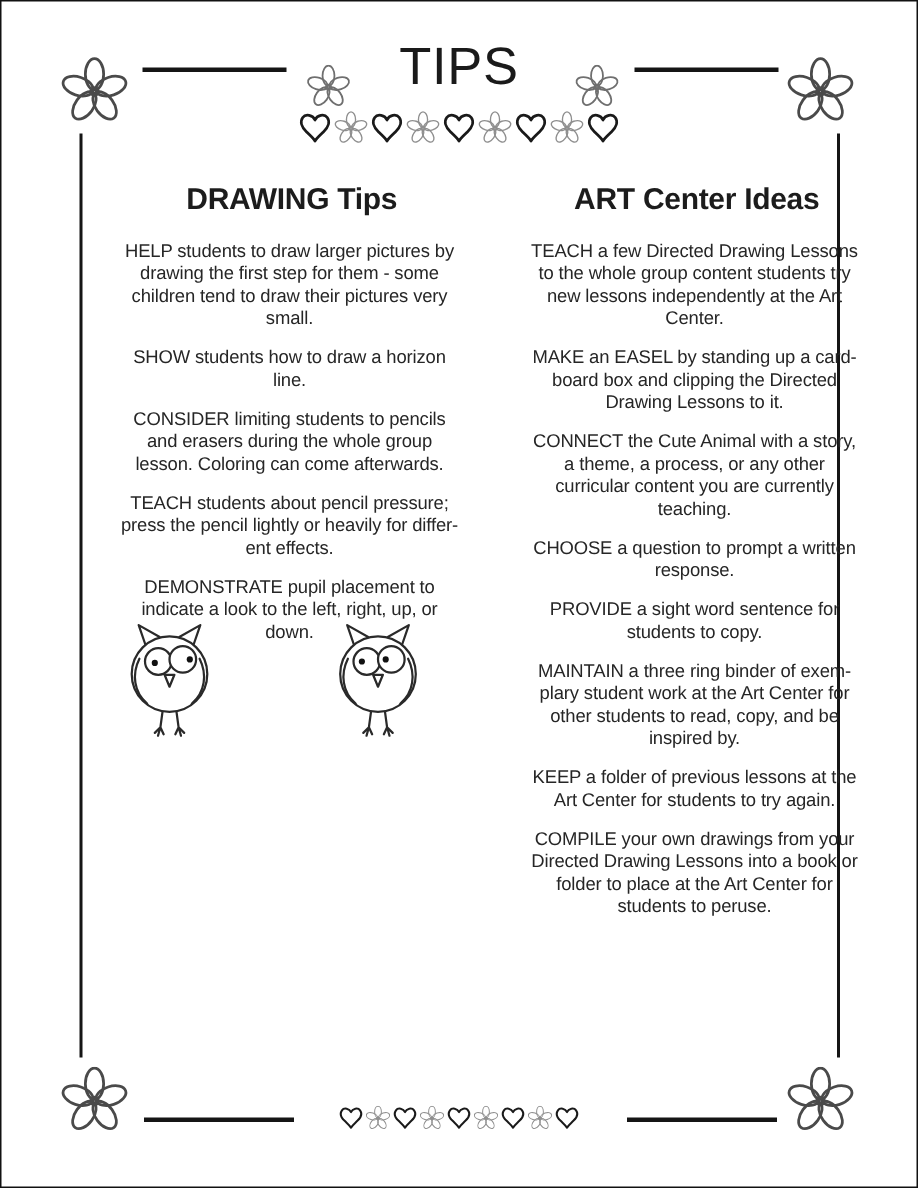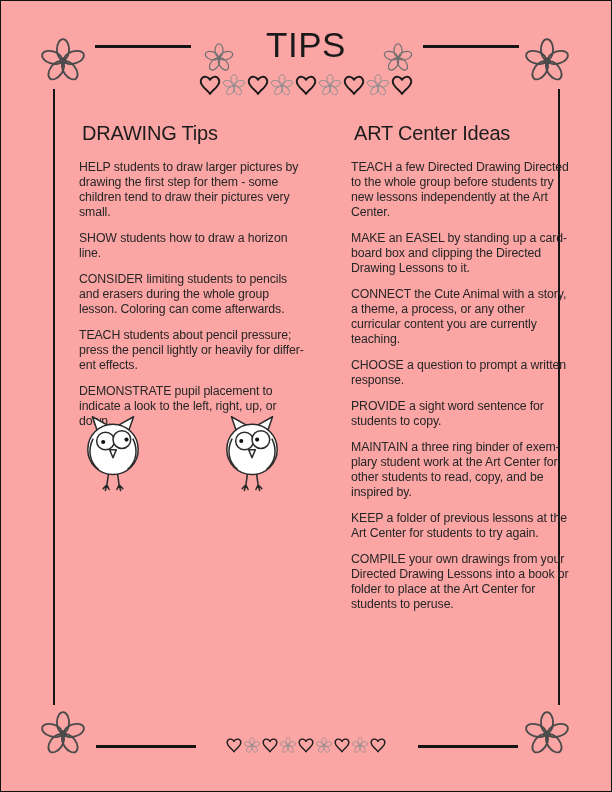--- a/index.html
+++ b/index.html
@@ -1,19 +1,19 @@
 <!DOCTYPE html>
 <html><head>
 <meta charset="utf-8">
 <style>
   html,body{margin:0;padding:0;background:#e8e8e8;}
   .page{
-    position:relative;width:612px;height:792px;background:#fca5a5;
+    position:relative;width:612px;height:792px;background:#ffffff;
     border:1.5px solid #111;box-sizing:border-box;margin:0 auto;
-    font-family:"Liberation Sans", sans-serif;overflow:hidden;
+    font-family:"Liberation Sans", sans-serif;overflow:hidden;text-align:center;
   }
   
   .vline{position:absolute;width:2px;top:88px;height:616px;background:#151515;}
   .vline.left{left:52px;}
   .vline.right{left:557px;}
   .hline{position:absolute;height:2.5px;background:#151515;}
   .hline.tl{left:94px;top:44px;width:96px;}
   .hline.tr{left:422px;top:44px;width:96px;}
   .hline.bl{left:95px;top:744px;width:100px;}
   .hline.br{left:417px;top:744px;width:100px;}
@@ -38,21 +38,21 @@
   .title{
     position:absolute;top:26px;left:50%;transform:translateX(-50%);
     font-size:35px;line-height:1;color:#1a1a1a;font-weight:400;letter-spacing:0.5px;
     margin:0;white-space:nowrap;
   }
   
   .col{position:absolute;top:120px;}
   .col-left{left:78px;width:228px;}
   .col-right{left:330px;width:224px;margin-left:20px;}
   .col h2{
-    font-size:20px;font-weight:400;color:#1c1c1c;margin:0 0 15px 0;
+    font-size:20px;font-weight:700;color:#1c1c1c;margin:0 0 15px 0;
     padding-left:3px;letter-spacing:-0.2px;line-height:1.2;
   }
   .col p.tip{
     font-size:12.3px;line-height:15px;color:#262626;margin:0 0 11px 0;
     letter-spacing:-0.1px;
   }
   
   .owl{position:absolute;width:56px;height:88px;color:#2a2a2a;}
   .owl.first{left:84px;top:410px;}
   .owl.second{left:223px;top:410px;}
@@ -160,21 +160,21 @@
     <circle cx="44.5" cy="29.5" r="2.2" fill="#111"></circle>
   </svg>
   <svg class="owl second" viewBox="0 0 60 92">
     <use href="#sym-owl"></use>
     <circle cx="18.5" cy="31" r="2.2" fill="#111"></circle>
     <circle cx="35.5" cy="29.5" r="2.2" fill="#111"></circle>
   </svg>
 
   <div class="col col-right">
     <h2>ART Center Ideas</h2>
-    <p class="tip">TEACH a few Directed Drawing Directed to the whole group before students try new lessons independently at the Art Center.</p>
+    <p class="tip">TEACH a few Directed Drawing Lessons to the whole group content students try new lessons independently at the Art Center.</p>
     <p class="tip">MAKE an EASEL by standing up a card-board box and clipping the Directed Drawing Lessons to it.</p>
     <p class="tip">CONNECT the Cute Animal with a story, a theme, a process, or any other curricular content you are currently teaching.</p>
     <p class="tip">CHOOSE a question to prompt a written response.</p>
     <p class="tip">PROVIDE a sight word sentence for students to copy.</p>
     <p class="tip">MAINTAIN a three ring binder of exem-plary student work at the Art Center for other students to read, copy, and be inspired by.</p>
     <p class="tip">KEEP a folder of previous lessons at the Art Center for students to try again.</p>
     <p class="tip">COMPILE your own drawings from your Directed Drawing Lessons into a book or folder to place at the Art Center for students to peruse.</p>
   </div>
 
   <svg class="corner-flower bl">

